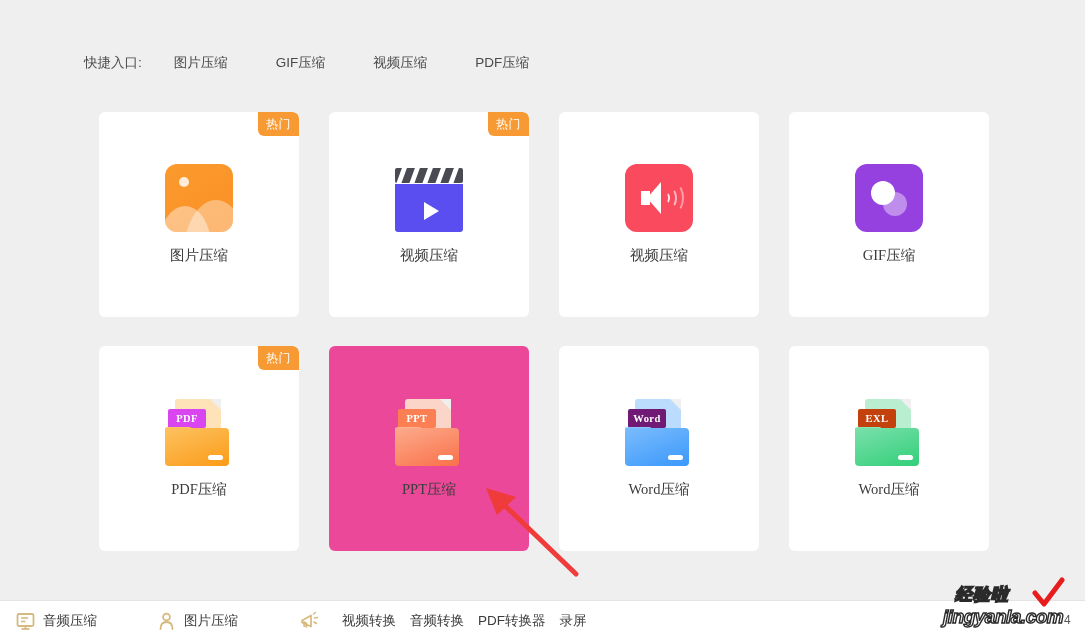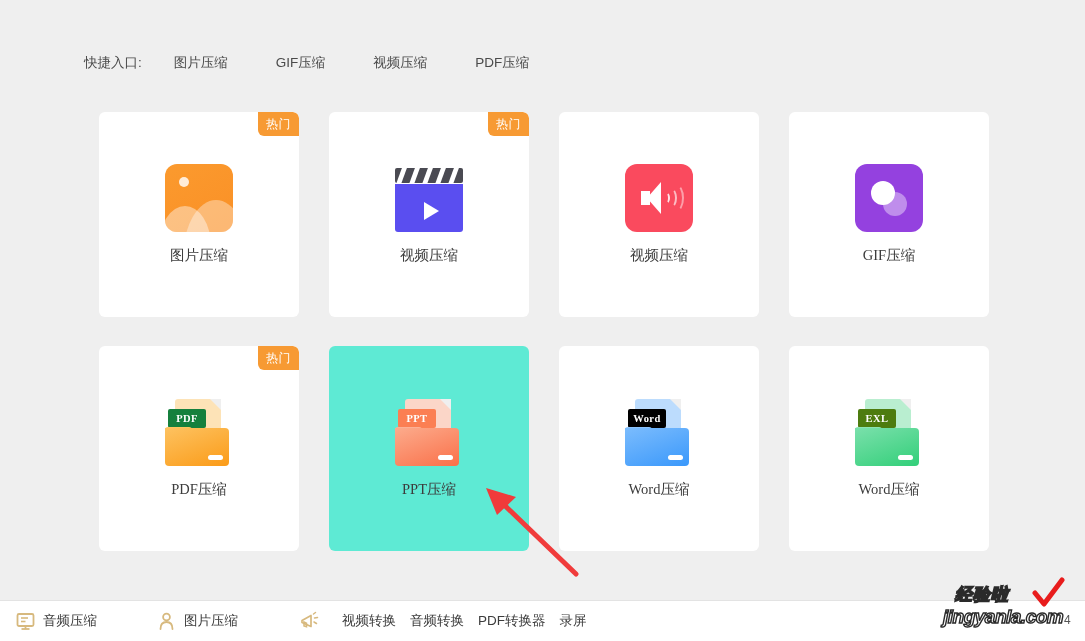--- a/index.html
+++ b/index.html
@@ -49,21 +49,21 @@
     row-gap: 29px;
   }
   .card {
     position: relative;
     background: #ffffff;
     border-radius: 6px;
     overflow: hidden;
     cursor: pointer;
     font-family: Liberation Serif, serif;
   }
-  .card.hovered { background: #5eead4; }
+  .card.hovered { background: #ec4899; }
 
   .badge {
     position: absolute;
     top: 0; right: 0;
     background: #f79a33;
     color: #ffffff;
     font-size: 12px;
     line-height: 1;
     padding: 6px 8px 6px 8px;
     border-radius: 0 6px 0 6px;
@@ -346,21 +346,21 @@
         </div>
       </div>
       <div class="card-label">GIF压缩</div>
     </div>
 
     <div class="card">
       <div class="badge">热门</div>
       <div class="icon-wrap">
         <div class="doc">
           <div class="page" style="background:#fde3b7"></div>
-          <div class="tag" style="background:#15803d">PDF</div>
+          <div class="tag" style="background:#d946ef">PDF</div>
           <div class="folder-tab" style="background:#fdc55e"></div>
           <div class="folder" style="background:linear-gradient(160deg,#fdc260 0%,#fb9b18 100%)">
             <div class="pill"></div>
           </div>
         </div>
       </div>
       <div class="card-label">PDF压缩</div>
     </div>
 
     <div class="card hovered">
@@ -374,35 +374,35 @@
           </div>
         </div>
       </div>
       <div class="card-label">PPT压缩</div>
     </div>
 
     <div class="card">
       <div class="icon-wrap">
         <div class="doc">
           <div class="page" style="background:#bcdcfd"></div>
-          <div class="tag" style="background:#000000">Word</div>
+          <div class="tag" style="background:#701a75">Word</div>
           <div class="folder-tab" style="background:#8cc4fd"></div>
           <div class="folder" style="background:linear-gradient(160deg,#7bbcfd 0%,#3a98fb 100%)">
             <div class="pill"></div>
           </div>
         </div>
       </div>
       <div class="card-label">Word压缩</div>
     </div>
 
     <div class="card">
       <div class="icon-wrap">
         <div class="doc">
           <div class="page" style="background:#b9eed0"></div>
-          <div class="tag" style="background:#4d7c0f">EXL</div>
+          <div class="tag" style="background:#c2410c">EXL</div>
           <div class="folder-tab" style="background:#8ce3b4"></div>
           <div class="folder" style="background:linear-gradient(160deg,#7ae0ab 0%,#32cf79 100%)">
             <div class="pill"></div>
           </div>
         </div>
       </div>
       <div class="card-label">Word压缩</div>
     </div>
 
   </div>

